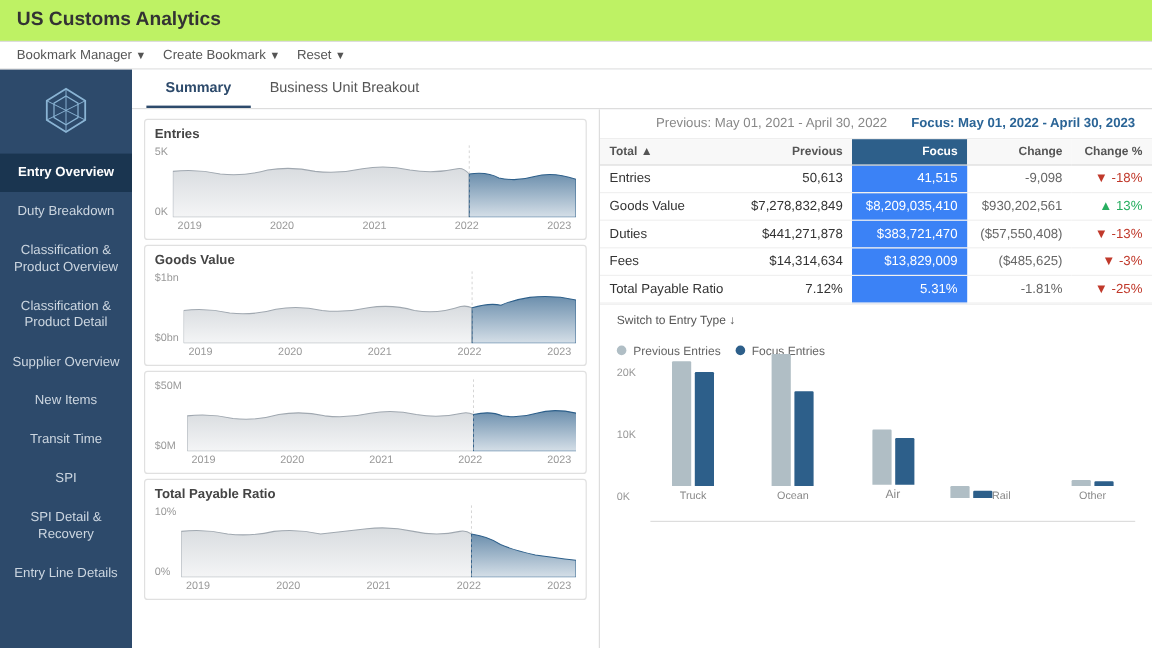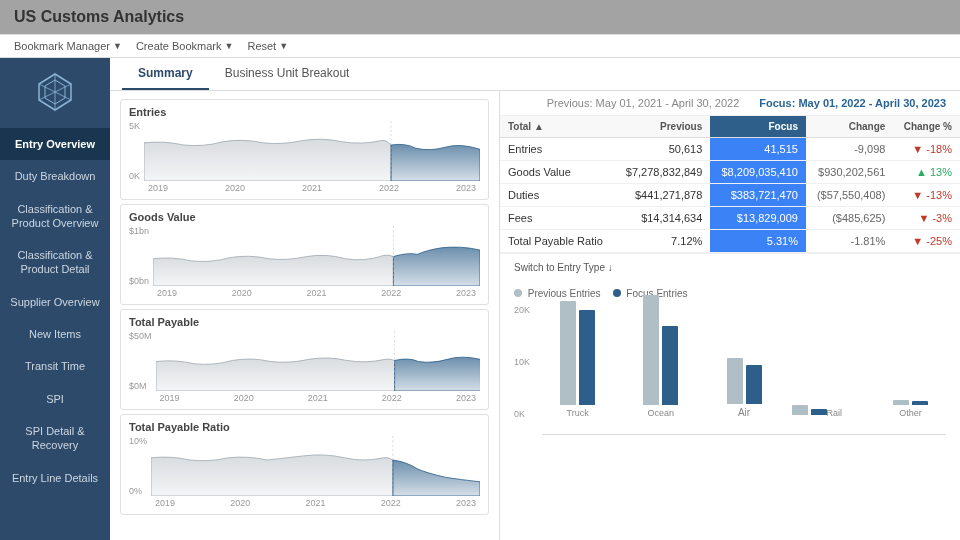--- a/index.html
+++ b/index.html
@@ -1,18 +1,18 @@
 <!DOCTYPE html>
 <html><head>
   <meta charset="utf-8">
   <style>
     * { box-sizing: border-box; margin: 0; padding: 0; }
     body { font-family: Arial, sans-serif; font-size: 12px; background: #f5f5f5; color: #333; width: 960px; height: 540px; overflow: hidden; }
 
-    .top-bar { background: #a3a3a3; border-bottom: 1px solid #ddd; padding: 8px 14px; display: flex; align-items: flex-end; }
+    .top-bar { background: #bef264; border-bottom: 1px solid #ddd; padding: 8px 14px; display: flex; align-items: flex-end; }
     .top-title { font-size: 16px; font-weight: 600; color: #333; }
 
     .toolbar { background: #fff; border-bottom: 1px solid #ddd; padding: 5px 14px; display: flex; gap: 14px; align-items: center; }
     .toolbar-btn { font-size: 11px; color: #555; cursor: pointer; display: flex; align-items: center; gap: 3px; }
     .chevron { font-size: 9px; }
 
     .main-layout { display: flex; height: 490px; }
 
     .sidebar { width: 110px; background: #2d4a6b; color: #fff; display: flex; flex-direction: column; align-items: center; padding-top: 8px; flex-shrink: 0; }
     .sidebar-logo { width: 52px; height: 52px; margin-bottom: 10px; display: flex; align-items: center; justify-content: center; }
@@ -169,21 +169,20 @@
                 <span>2020</span>
                 <span>2021</span>
                 <span>2022</span>
                 <span>2023</span>
               </div>
             </div>
           </div>
         </div>
 
         <div class="chart-block">
-          <div class="chart-title">Total Payable</div>
           <div style="display:flex; gap:4px;">
             <div style="display:flex; flex-direction:column; justify-content:space-between; font-size:9px; color:#999; padding-bottom:12px;">
               <span>$50M</span>
               <span>$0M</span>
             </div>
             <div style="flex:1;">
               <div class="chart-area">
                 <svg viewBox="0 0 340 55" preserveAspectRatio="none">
                   <path d="M0,28 Q20,26 40,30 Q60,32 80,27 Q100,24 120,28 Q140,30 160,26 Q180,23 200,27 Q220,30 240,26 Q245,25 250,27 L250,55 L0,55 Z" fill="url(#grayGrad)" stroke="#a0a8b0" stroke-width="0.8"></path>
                   <path d="M250,27 Q265,24 275,28 Q290,30 305,26 Q320,22 340,26 L340,55 L250,55 Z" fill="url(#blueGrad)" stroke="#2d5f8a" stroke-width="0.8"></path>

